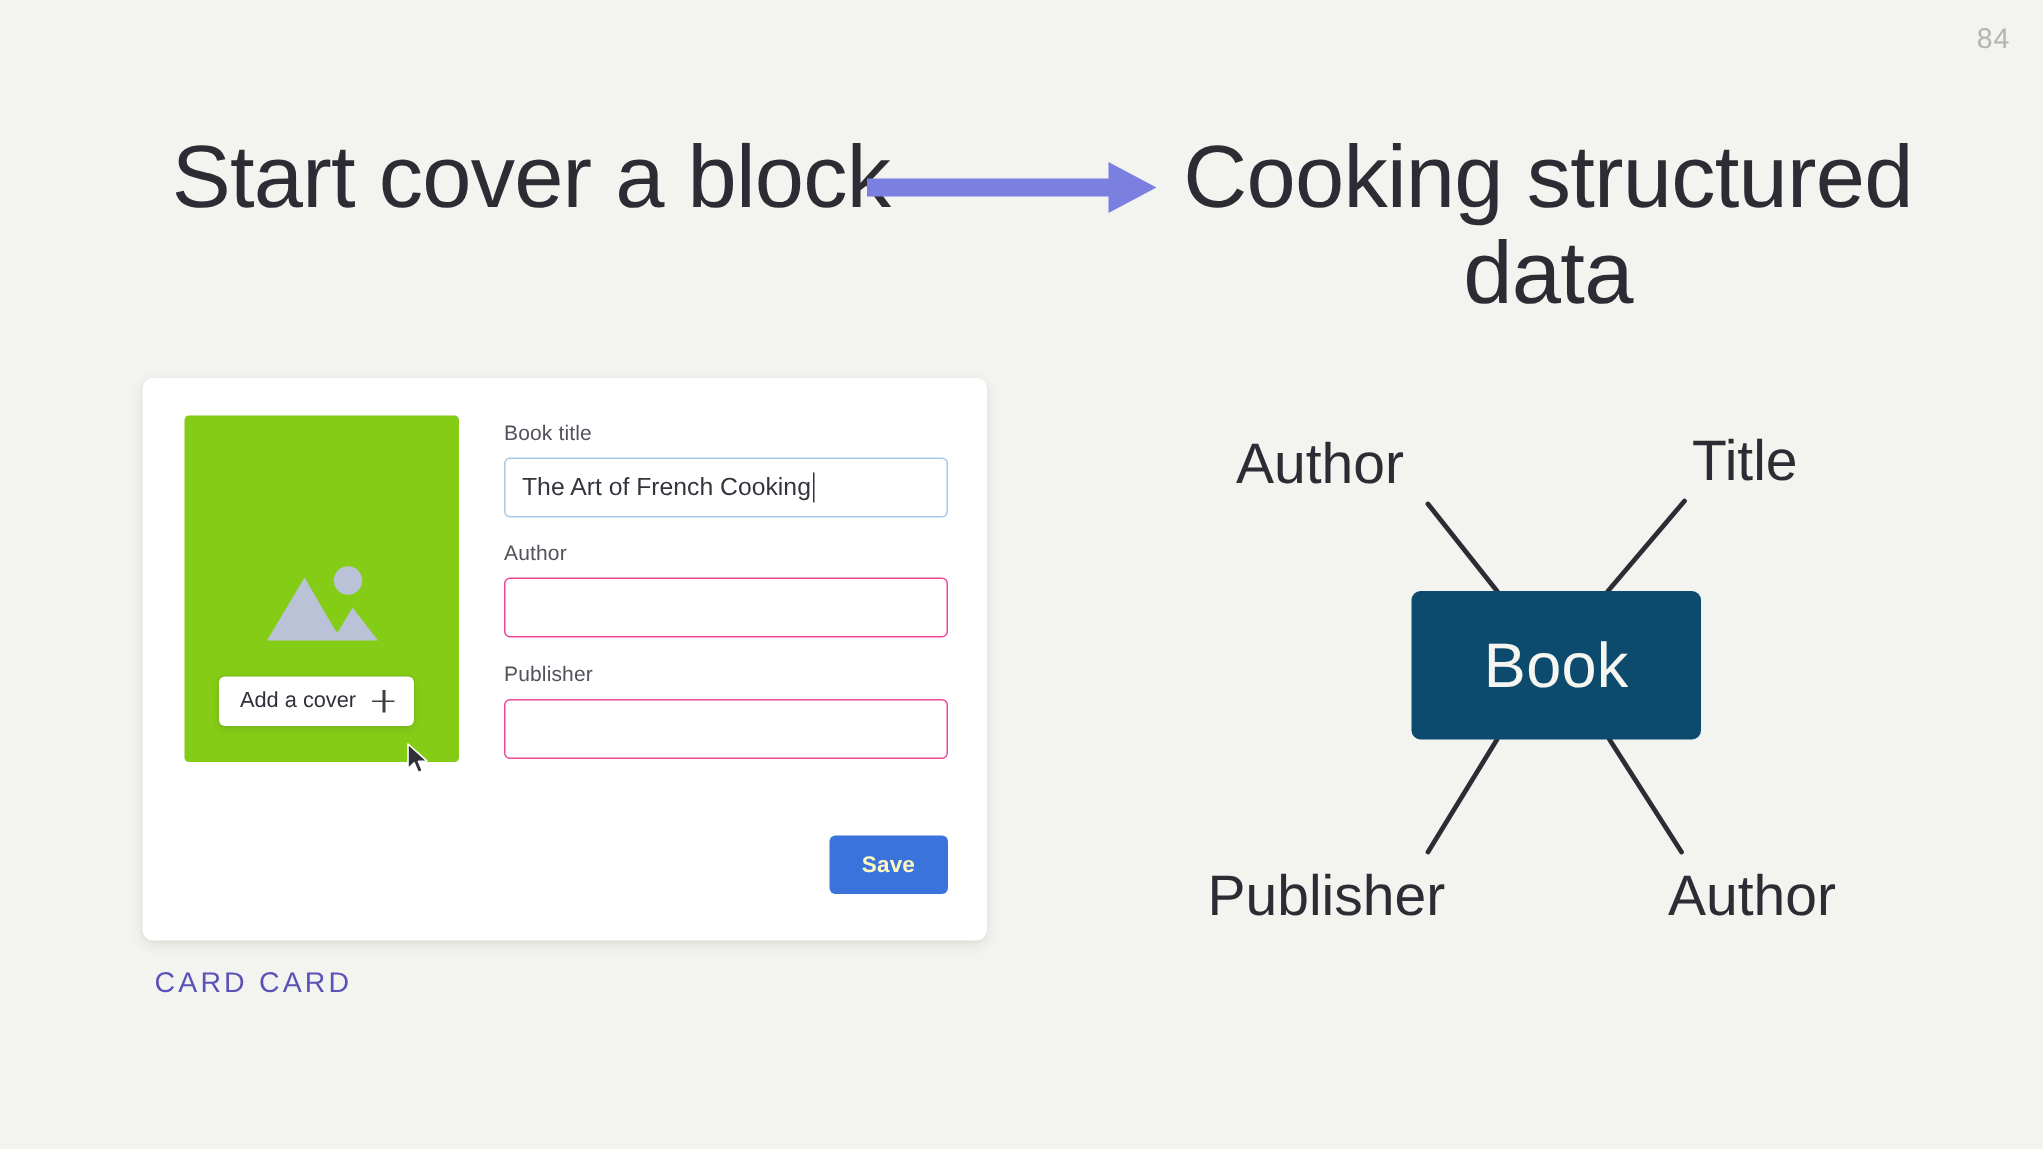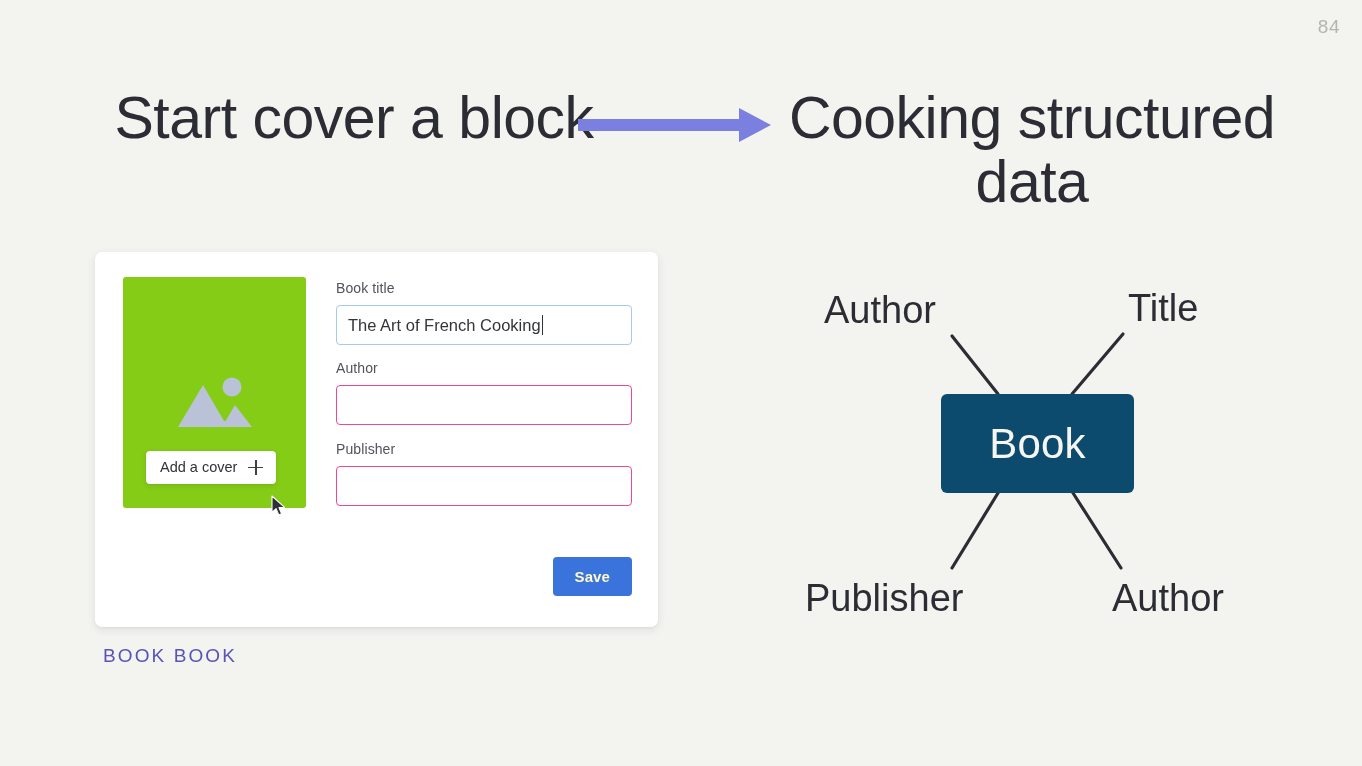--- a/index.html
+++ b/index.html
@@ -320,21 +320,21 @@
       </div>
 
     </div>
 
     <div class="save-row">
       <button class="save-button">Save</button>
     </div>
 
   </div>
 
-  <div class="caption">BOOK BOOK</div>
+  <div class="caption">CARD CARD</div>
 
   <div class="diagram">
     <svg width="500" height="370" viewBox="0 0 500 370" xmlns="http://www.w3.org/2000/svg">
       <g stroke="#2c2c34" stroke-width="3.2" stroke-linecap="round">
         <line x1="172" y1="66" x2="218" y2="124"></line>
         <line x1="343" y1="64" x2="292" y2="124"></line>
         <line x1="172" y1="298" x2="218" y2="223"></line>
         <line x1="341" y1="298" x2="293" y2="223"></line>
       </g>
     </svg>

